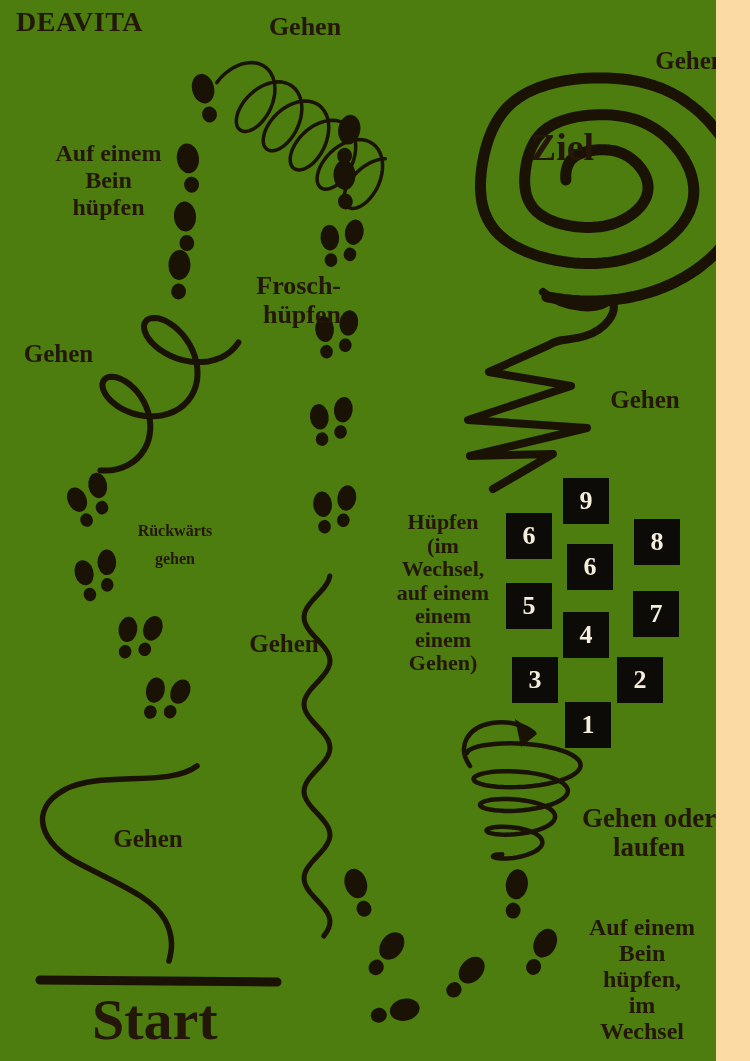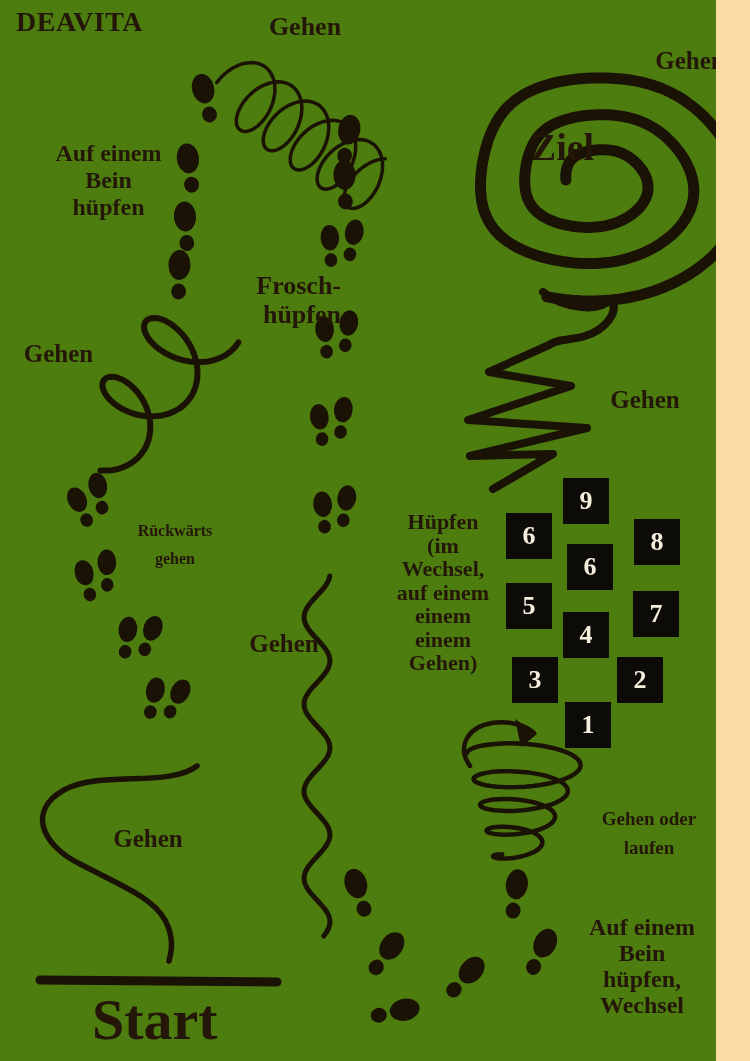--- a/index.html
+++ b/index.html
@@ -186,28 +186,29 @@
         <span>einem</span>
         <span>einem</span>
         <span>Gehen)</span>
       </div>
       <div class="lbl" style="left: 229px; top: 630px; width: 110px; font-size: 25px; line-height: 27px;">
         <span>Gehen</span>
       </div>
       <div class="lbl" style="left: 93px; top: 825px; width: 110px; font-size: 25px; line-height: 27px;">
         <span>Gehen</span>
       </div>
-      <div class="lbl" style="left: 570px; top: 804px; width: 158px; font-size: 19px; line-height: 29px;">
+      <div class="lbl" style="left: 570px; top: 804px; width: 158px; font-size: 27px; line-height: 29px;">
         <span>Gehen oder</span>
         <span>laufen</span>
       </div>
       <div class="lbl" style="left: 563px; top: 914px; width: 158px; font-size: 24px; line-height: 26px;">
         <span>Auf einem</span>
         <span>Bein</span>
         <span>hüpfen,</span>
+        <span>im</span>
         <span>Wechsel</span>
       </div>
       <div class="lbl" style="left: 92px; top: 996px; width: 125px; font-size: 58px; line-height: 48px;">
         <span>Start</span>
       </div>
     </div>
   <div id="squares">
       <div class="sq" style="left: 565px; top: 702px;">1</div>
       <div class="sq" style="left: 617px; top: 657px;">2</div>
       <div class="sq" style="left: 512px; top: 657px;">3</div>

